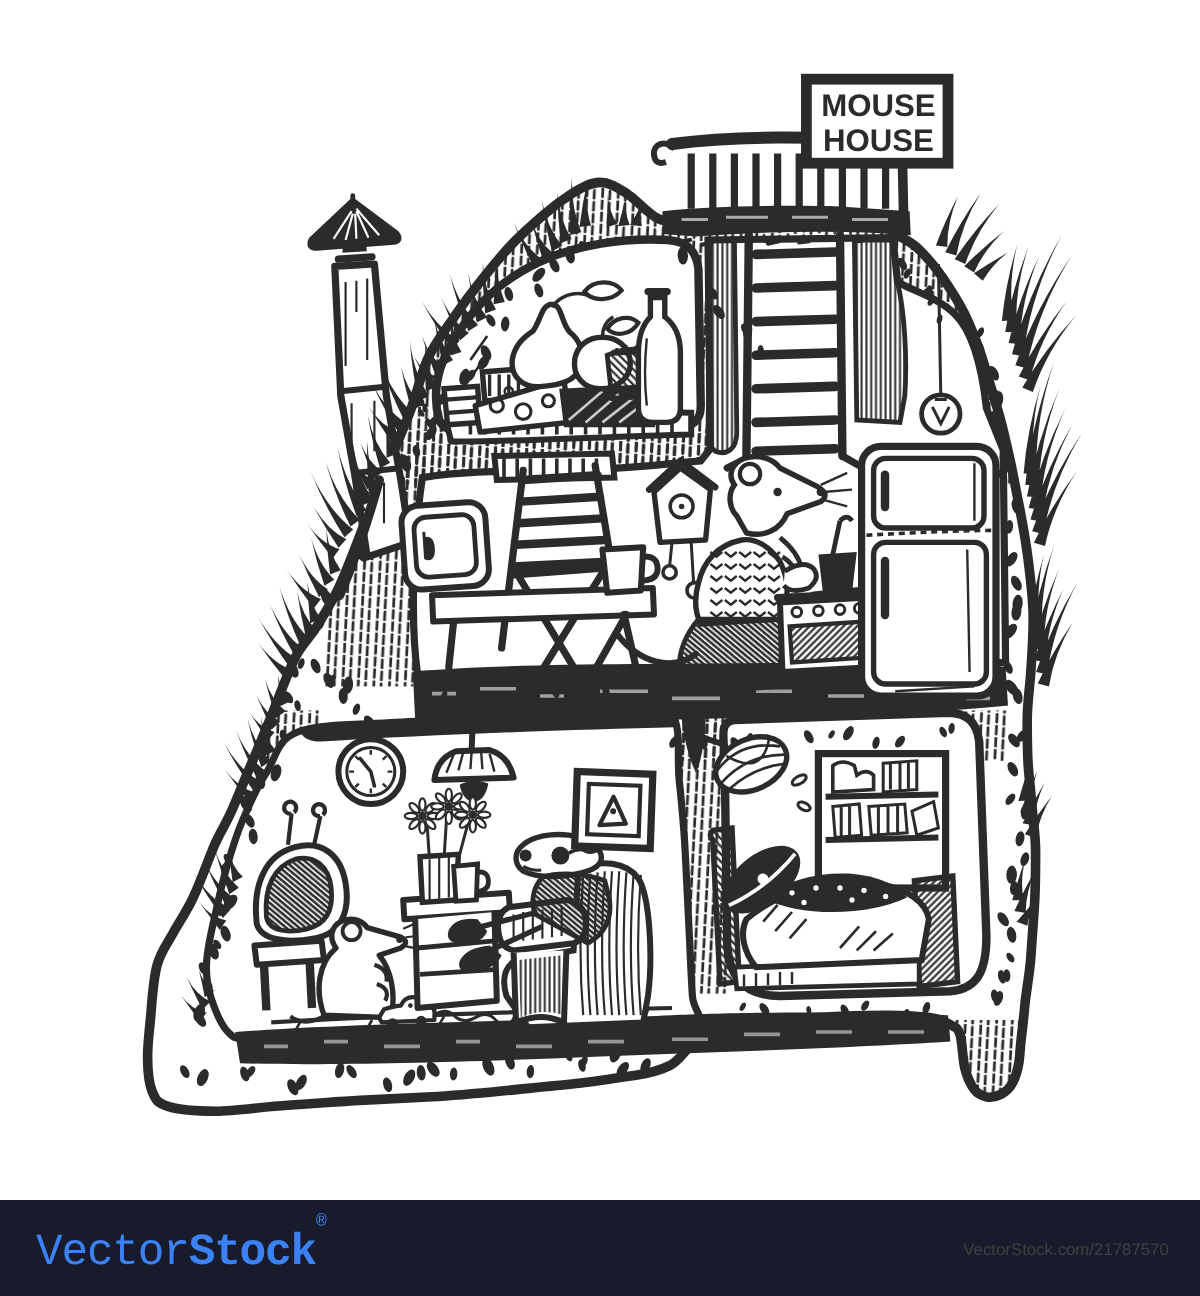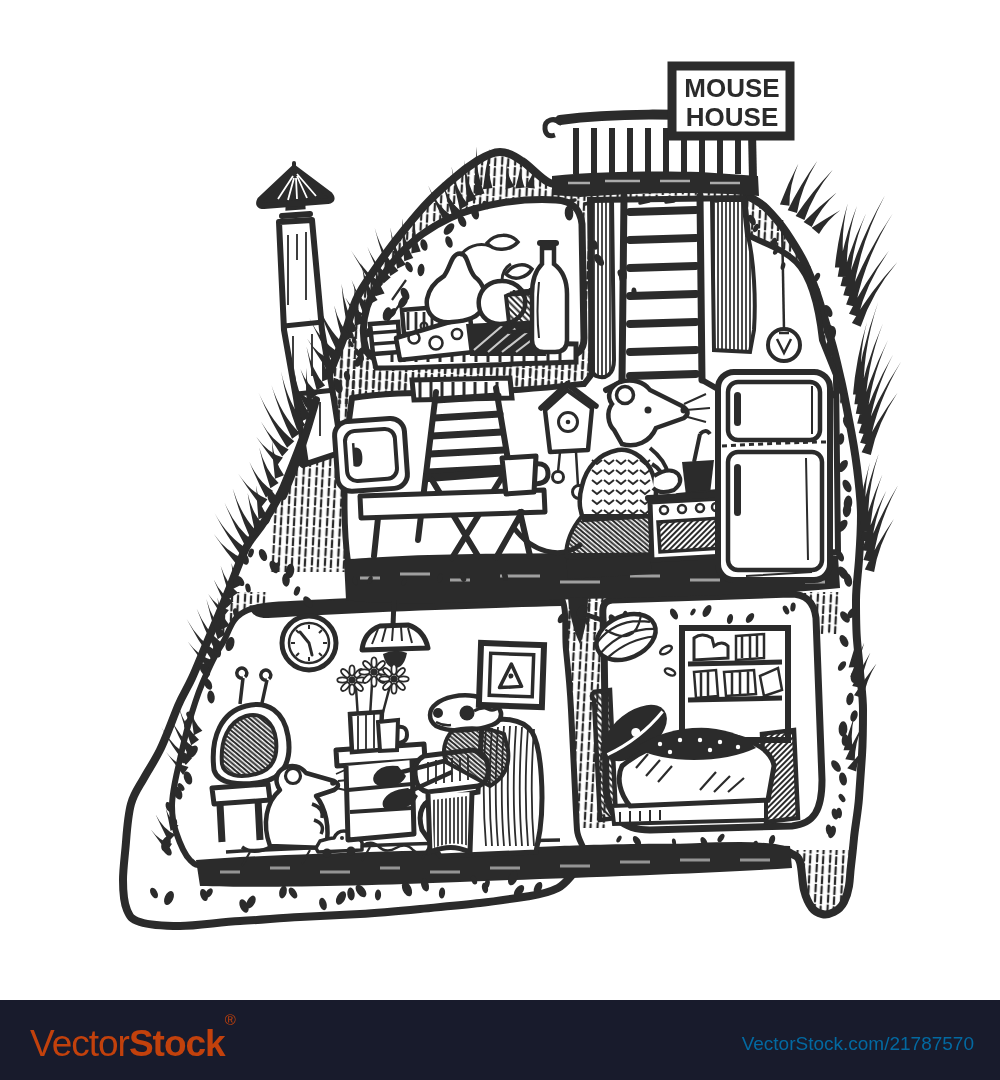--- a/index.html
+++ b/index.html
@@ -1,19 +1,19 @@
 <!DOCTYPE html>
 <html><head><meta charset="utf-8">
 <style>
 html,body{margin:0;padding:0;background:#fff;width:1000px;height:1080px;overflow:hidden}
 .bar{position:absolute;left:0;top:1000px;width:1000px;height:80px;background:#181b2c}
-.vs{position:absolute;left:30px;top:1023px;color:#c2410c;font-family:Liberation Sans, sans-serif;font-size:37px;font-weight:300;letter-spacing:-1px}
+.vs{position:absolute;left:30px;top:1023px;color:#3b82f6;font-family:Liberation Mono, monospace;font-size:37px;font-weight:300;letter-spacing:-1px}
 .vs b{font-weight:700}
 .vs sup{font-size:15px;position:relative;top:-18px}
-.url{position:absolute;right:26px;top:1033px;color:#0369a1;font-family:"Liberation Sans",sans-serif;font-size:19px}
+.url{position:absolute;right:26px;top:1033px;color:#404040;font-family:"Liberation Sans",sans-serif;font-size:14px}
 </style></head>
 <body>
 
 <div style="position:absolute;left:0;top:0">
 <svg width="1000" height="1080" viewBox="0 0 1000 1080">
 <defs>
 <pattern id="earth" width="13" height="10" patternUnits="userSpaceOnUse" patternTransform="rotate(3)">
  <path d="M3 0.5 L3 7.5 M9 2.5 L9 9.5" stroke="#2b2b2b" stroke-width="2.3" stroke-linecap="round" fill="none"></path>
 </pattern>
 <pattern id="diag" width="9" height="9" patternUnits="userSpaceOnUse" patternTransform="rotate(45)">

